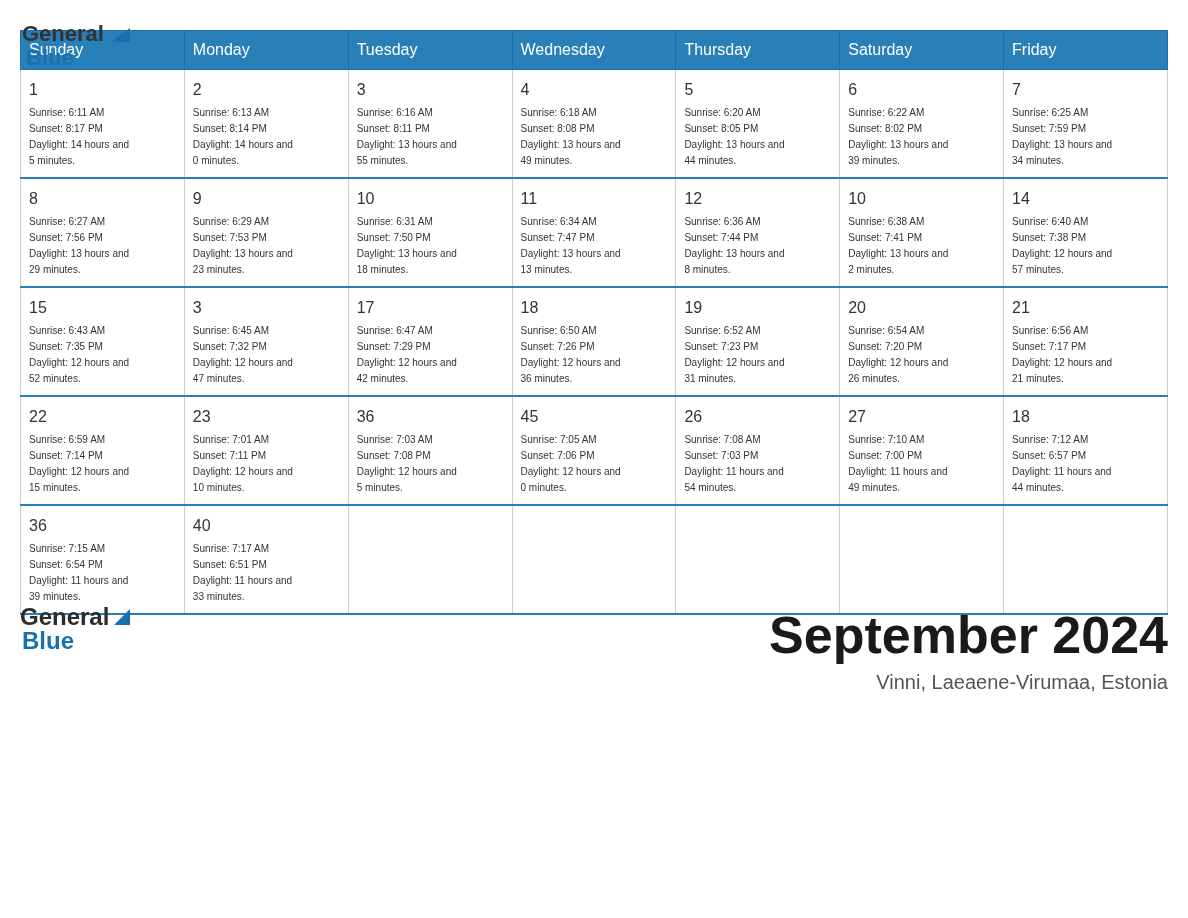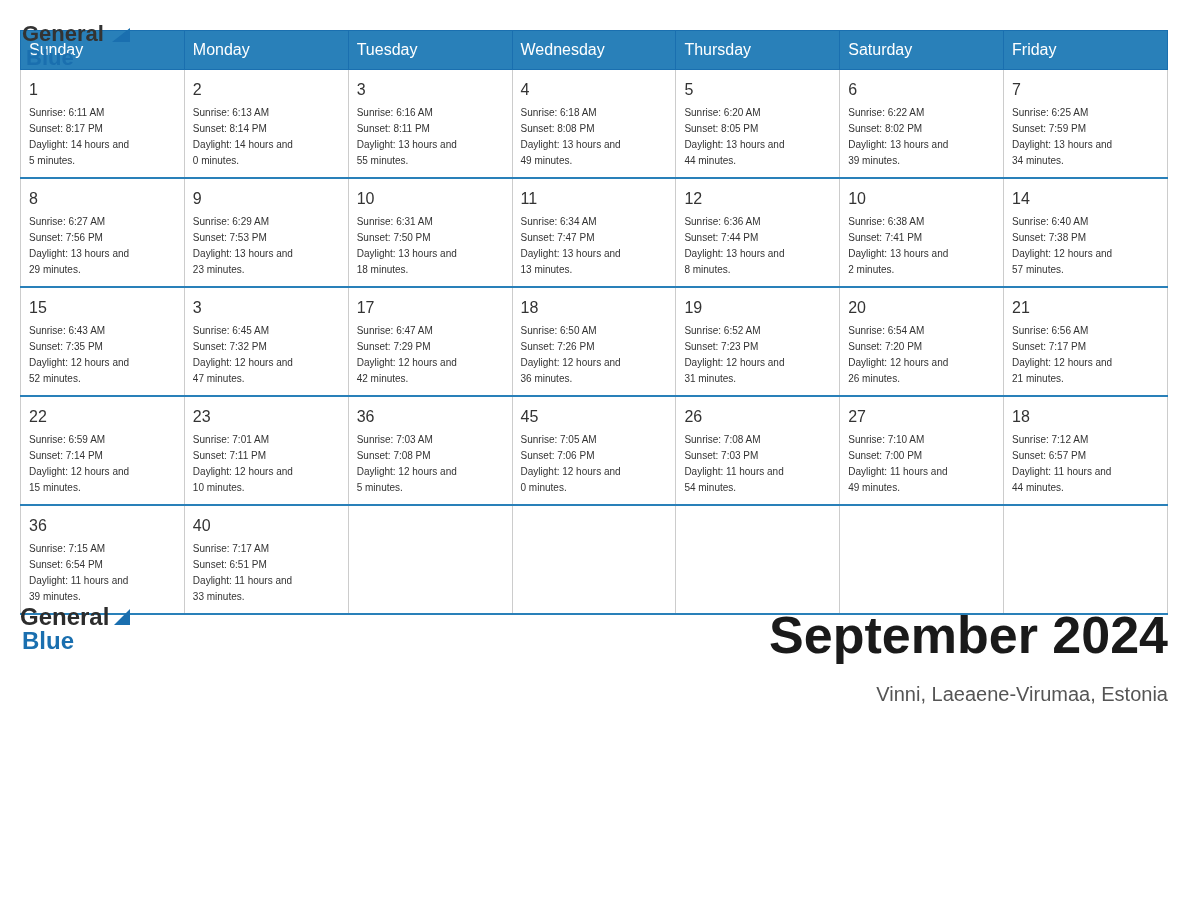--- a/index.html
+++ b/index.html
@@ -257,15 +257,15 @@
     <div class="logo-line1">
       <span>General</span>
       <svg width="20" height="20" viewBox="0 0 20 20">
         <polygon points="2,18 18,18 18,2" fill="#1a6faf"></polygon>
       </svg>
     </div>
     <div class="logo-line2">Blue</div>
   </div>
   <div class="title-section" style="display:block; text-align:right;">
     <div style="font-size:52px; font-weight:bold; color:#1a1a1a;">September 2024</div>
-    <div style="font-size:20px; color:#555; margin-top:18px;">Vinni, Laeaene-Virumaa, Estonia</div>
+    <div style="font-size:20px; color:#555; margin-top:6px;">Vinni, Laeaene-Virumaa, Estonia</div>
   </div>
 </div>
 
 </body></html>

